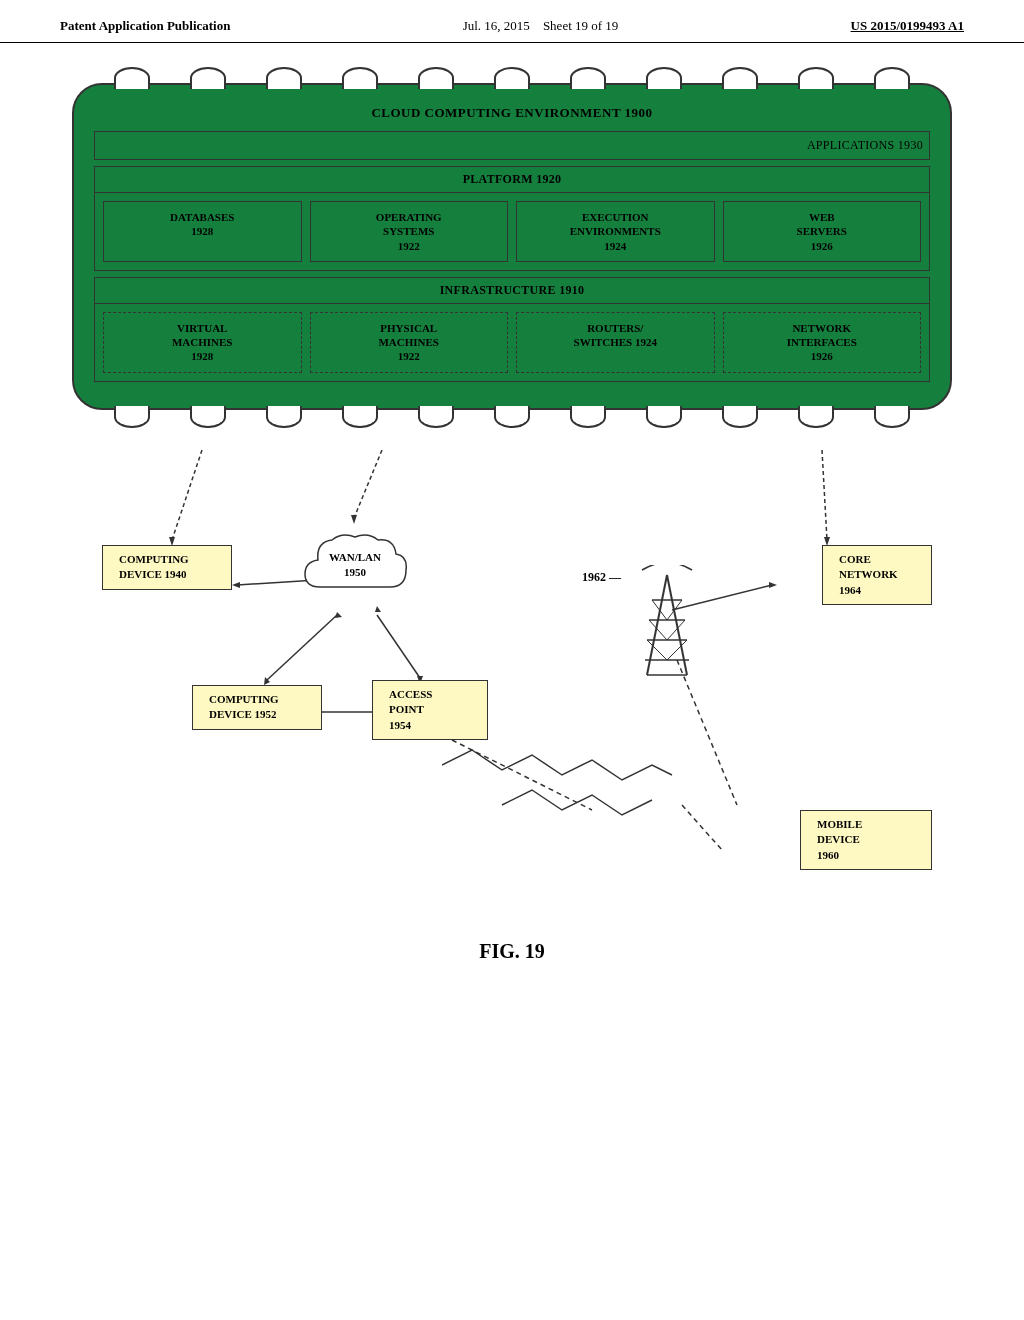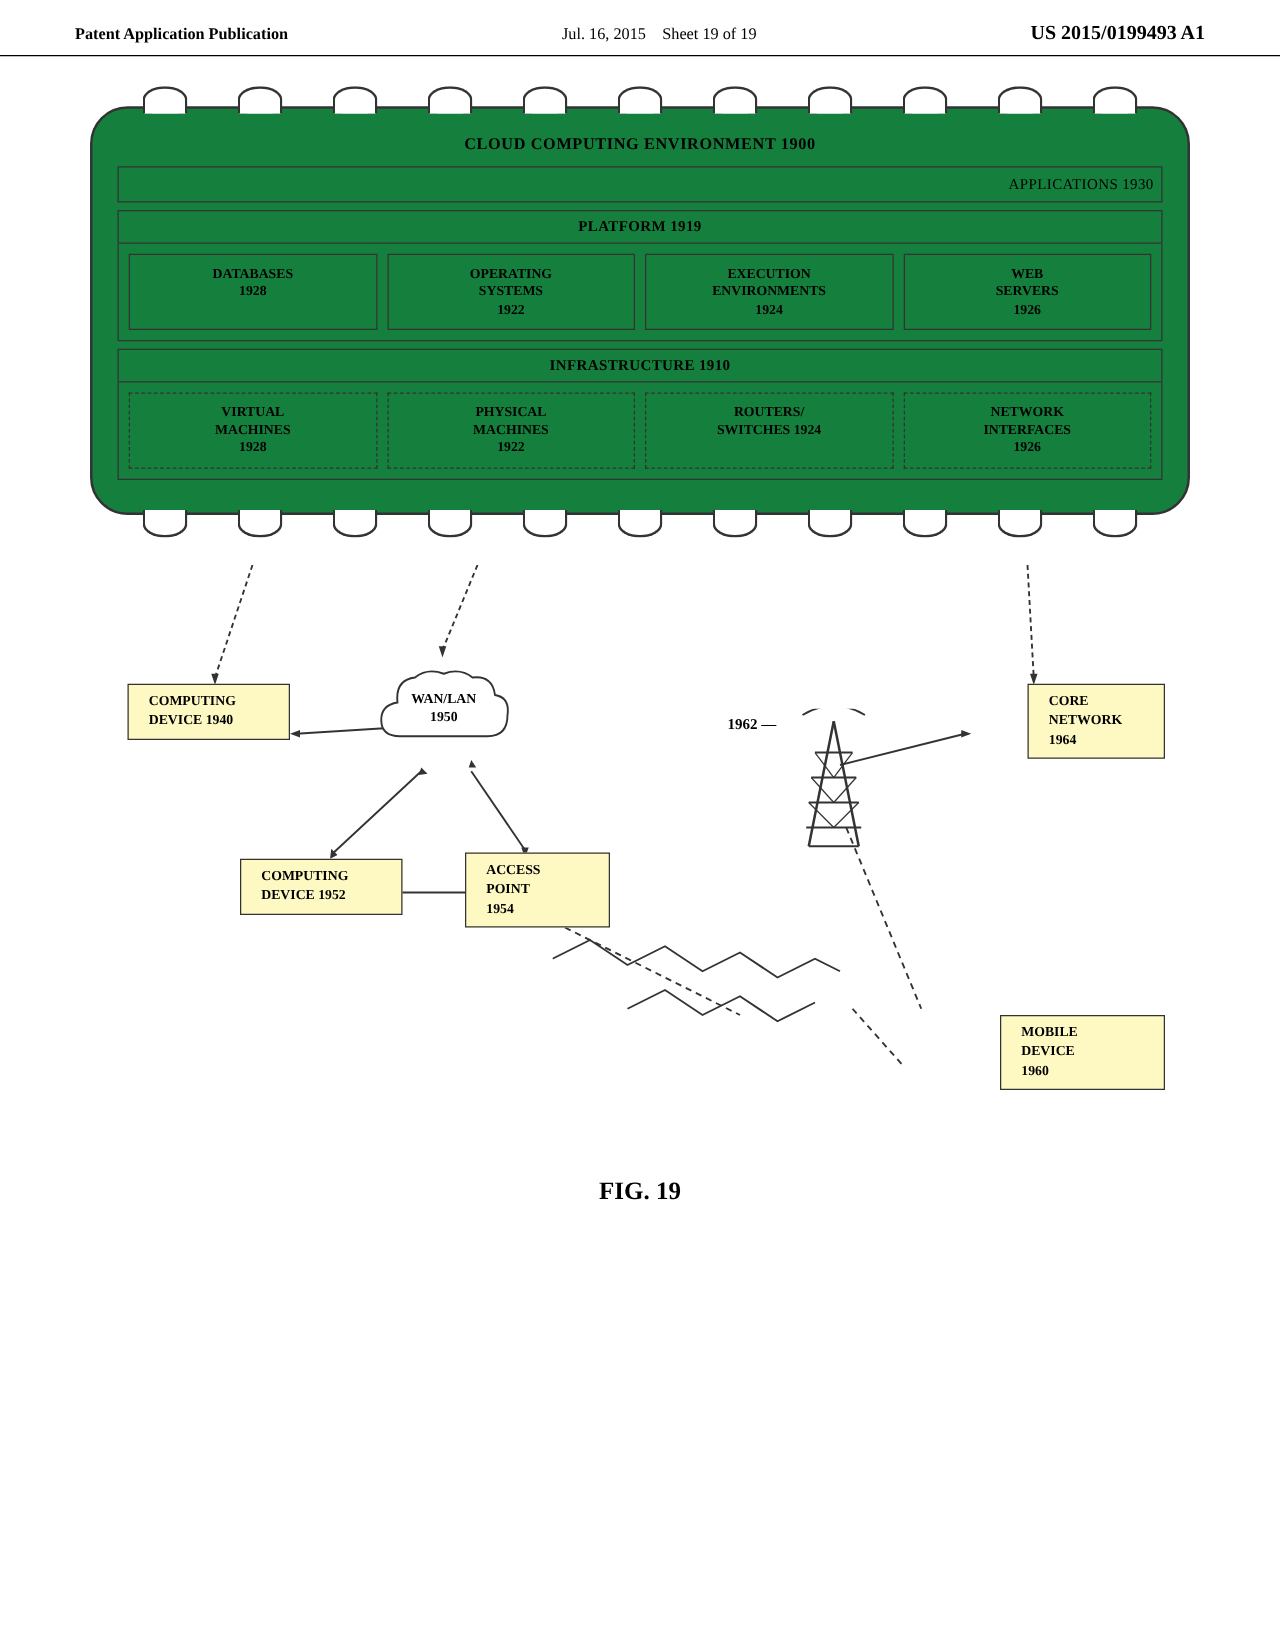--- a/index.html
+++ b/index.html
@@ -21,22 +21,23 @@
       border-bottom: 1px solid #000;
     }
     .header-left {
       font-size: 13px;
       font-weight: bold;
     }
     .header-center {
       font-size: 13px;
     }
     .header-right {
-      font-size: 16px;
-      font-weight: bold;
+      font-size: 13px;
+      font-weight: bold;
+      text-decoration: underline;
     }
 
     
     .main-content {
       padding: 40px 60px;
       position: relative;
     }
 
     
     .diagram-container {
@@ -220,21 +221,21 @@
         <div class="cloud-bump"></div>
       </div>
 
       <div class="cloud-title">CLOUD COMPUTING ENVIRONMENT 1900</div>
 
       <div class="inner-box">
         <div class="box-title-only">APPLICATIONS 1930</div>
       </div>
 
       <div class="inner-box">
-        <div class="box-title">PLATFORM 1919</div>
+        <div class="box-title">PLATFORM 1920</div>
         <div class="components-wrapper">
           <div class="component-box">DATABASES<br>1928</div>
           <div class="component-box">OPERATING<br>SYSTEMS<br>1922</div>
           <div class="component-box">EXECUTION<br>ENVIRONMENTS<br>1924</div>
           <div class="component-box">WEB<br>SERVERS<br>1926</div>
         </div>
       </div>
 
       <div class="inner-box">
         <div class="box-title">INFRASTRUCTURE 1910</div>

